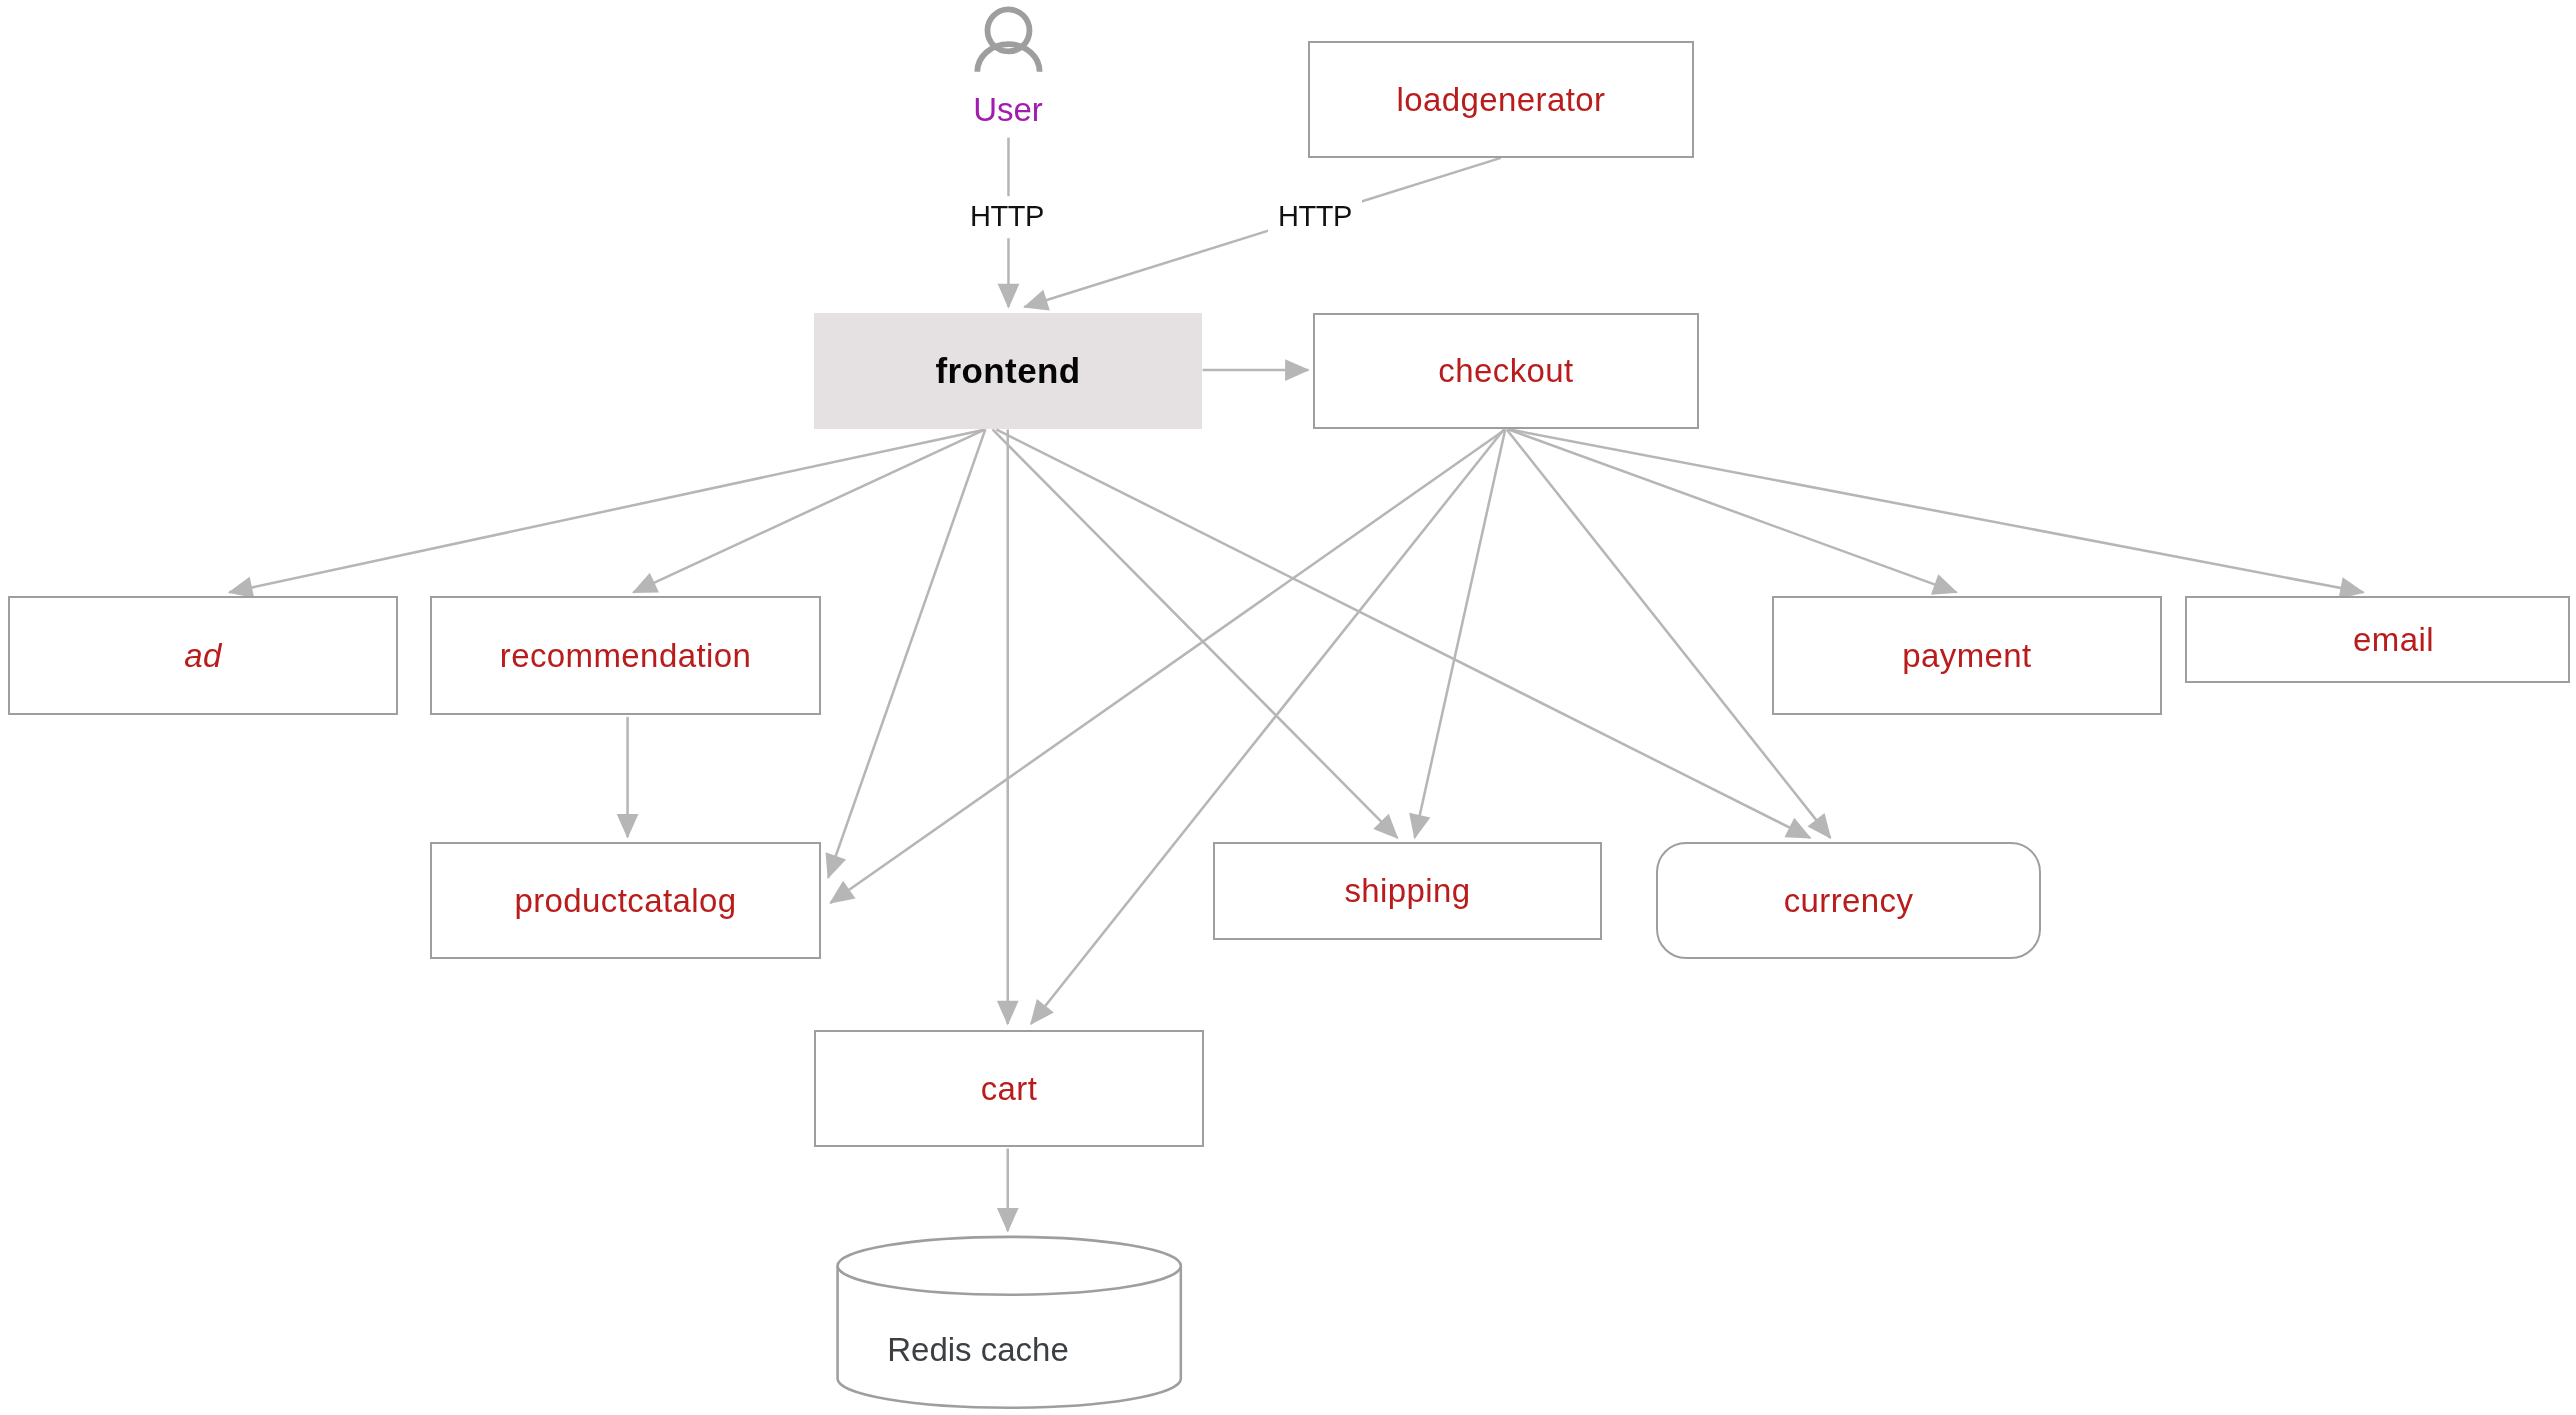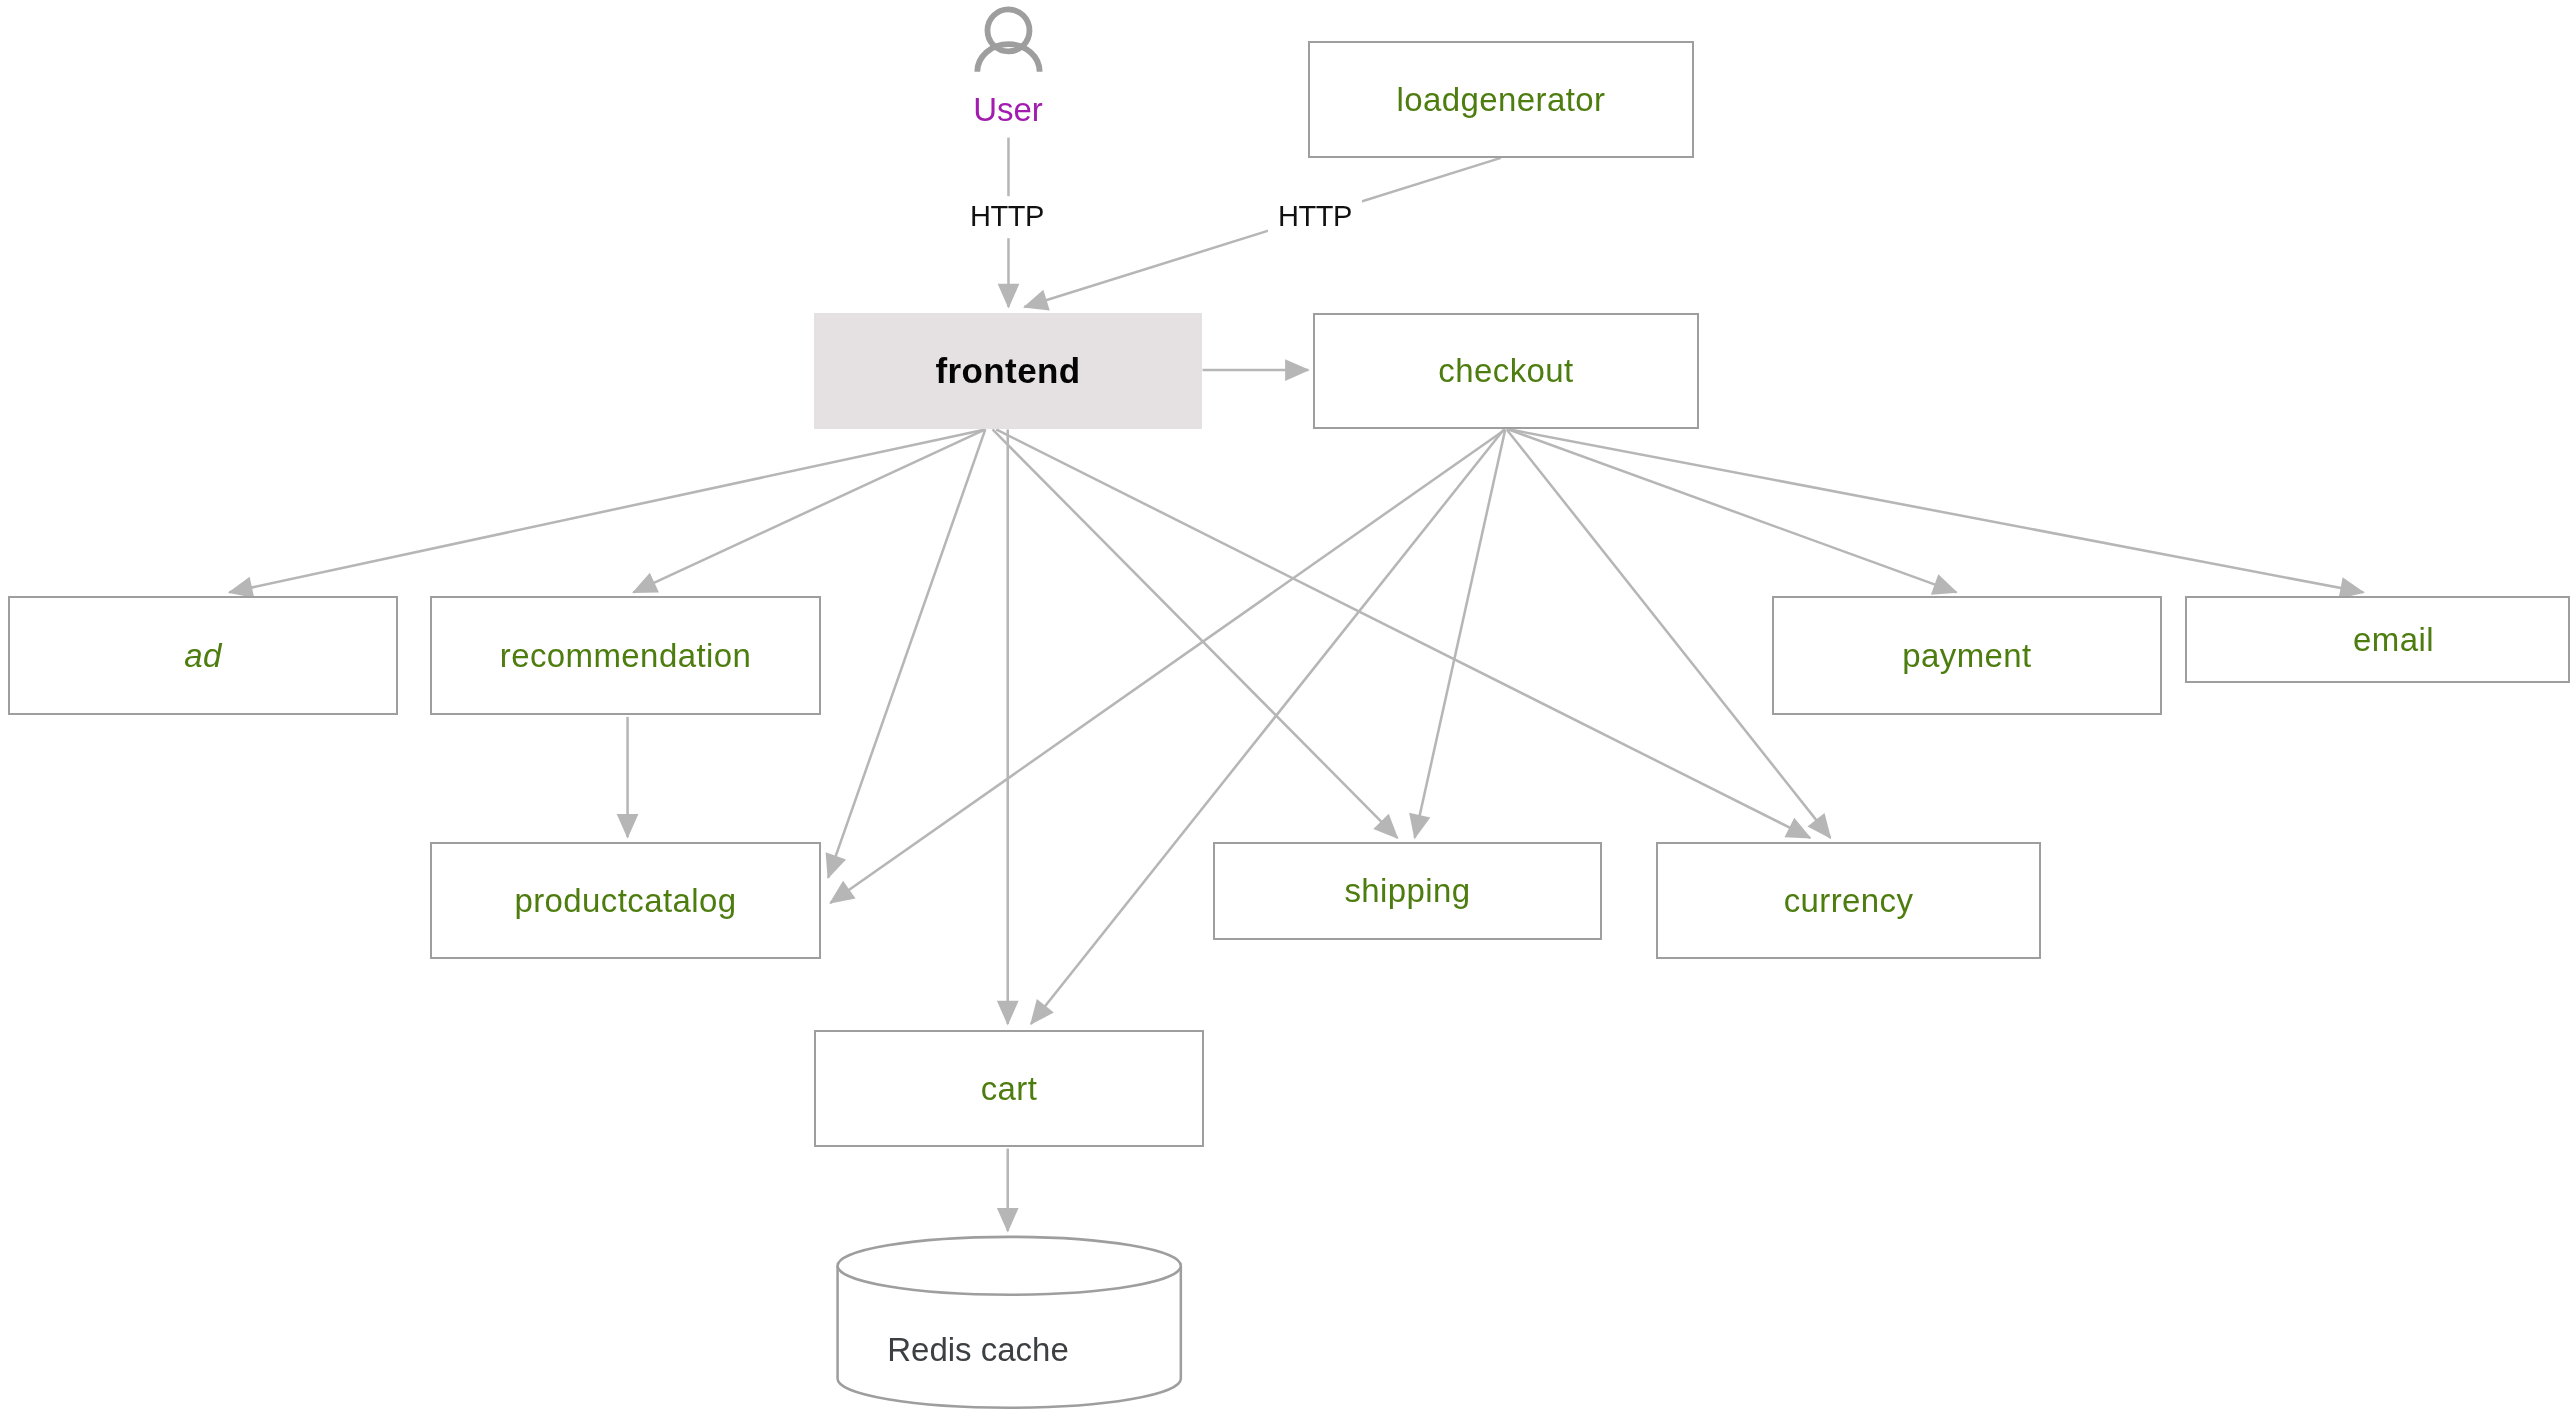--- a/index.html
+++ b/index.html
@@ -24,21 +24,21 @@
   }
   .node {
     position: absolute;
     box-sizing: border-box;
     background: #ffffff;
     border: 2.2px solid #9e9e9e;
     display: flex;
     align-items: center;
     justify-content: center;
     font-size: 33px;
-    color: #4d7c0f;
+    color: #b91c1c;
     letter-spacing: 0.4px;
     cursor: default;
   }
   .node.highlight {
     background: #e5e0e2;
     border: none;
     font-weight: bold;
     font-size: 35px;
     color: #050505;
   }
@@ -145,21 +145,21 @@
   </div>
 
   <div class="node" style="left:430px; top:842px; width:391px; height:117px;">
     <span>productcatalog</span>
   </div>
 
   <div class="node" style="left:1213px; top:842px; width:389px; height:98px;">
     <span>shipping</span>
   </div>
 
-  <div class="node" style="left:1656px; top:842px; width:385px; height:117px;">
+  <div class="node" style="left:1656px; top:842px; width:385px; height:117px;border-radius:30px;">
     <span>currency</span>
   </div>
 
   <div class="node" style="left:814px; top:1030px; width:390px; height:117px;">
     <span>cart</span>
   </div>
 
   <span class="cyl-label" style="left:978px; top:1350px;">Redis cache</span>
 
 </div>

